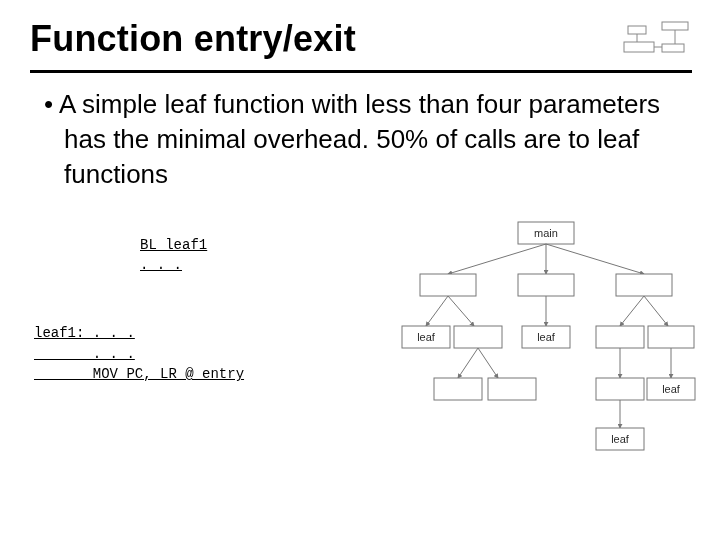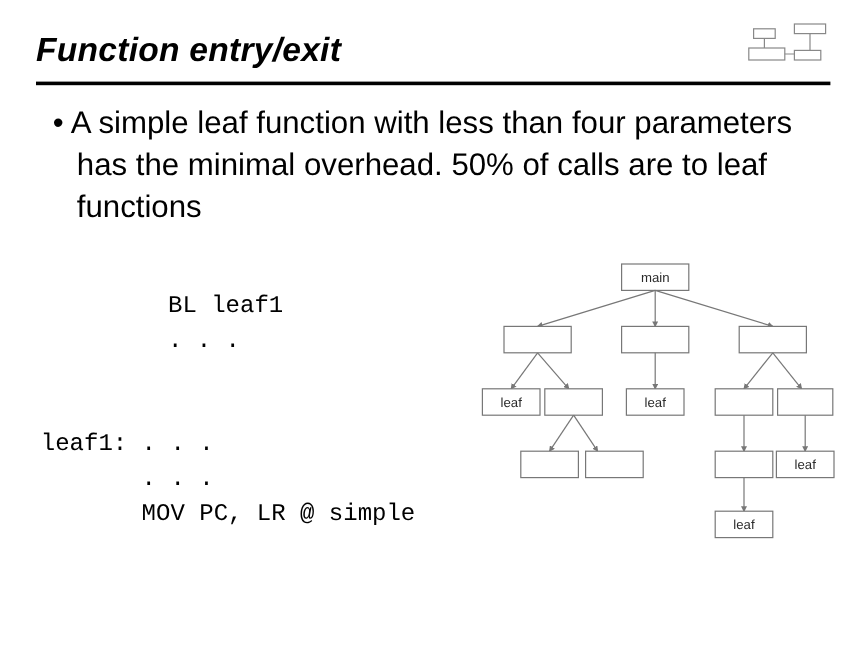--- a/index.html
+++ b/index.html
@@ -17,25 +17,24 @@
     height: 540px;
     box-sizing: border-box;
     padding: 18px 28px 20px 30px;
   }
   .header-row {
     display: flex;
     align-items: flex-end;
     justify-content: space-between;
   }
   .title {
-    font-size: 28px;
+    font-size: 36px;
     font-weight: bold;
     margin: 0 0 4px 0;
     letter-spacing: 0.2px;
-    font-style: italic;
   }
   .hr {
     border: 0;
     border-top: 3px solid #000;
     margin: 6px 0 14px 0;
   }
   .bullet {
     font-size: 26px;
     line-height: 1.35;
     margin: 0 0 22px 0;
@@ -43,25 +42,26 @@
     text-indent: -20px;
   }
   .bullet::before {
     content: "• ";
   }
   .content-area {
     position: relative;
   }
   .code {
     font-family: "Courier New", Courier, monospace;
-    font-size: 20px;
+    font-size: 14px;
     line-height: 1.45;
     white-space: pre;
     position: relative;
     z-index: 2;
+    text-decoration: underline;
   }
   .code-block1 {
     margin-left: 110px;
     margin-bottom: 28px;
   }
   .code-block2 {
     margin-left: 4px;
   }
   
   .head-deco {
@@ -121,21 +121,21 @@
 
   <div class="content-area">
 
     <div class="code code-block1">
 <span>BL leaf1</span>
 <span>. . .</span></div>
 
     <div class="code code-block2">
 <span>leaf1: . . .</span>
 <span>       . . .</span>
-<span>       MOV PC, LR @ simple</span></div>
+<span>       MOV PC, LR @ entry</span></div>
 
     <div class="diagram">
       <svg viewBox="0 0 300 250">
         <defs>
           <marker id="arr" viewBox="0 0 6 6" refX="5" refY="3" markerWidth="5" markerHeight="5" orient="auto">
             <path d="M0,0 L6,3 L0,6 Z" fill="#777"></path>
           </marker>
         </defs>
 
         <rect x="122" y="8" width="56" height="22"></rect>

